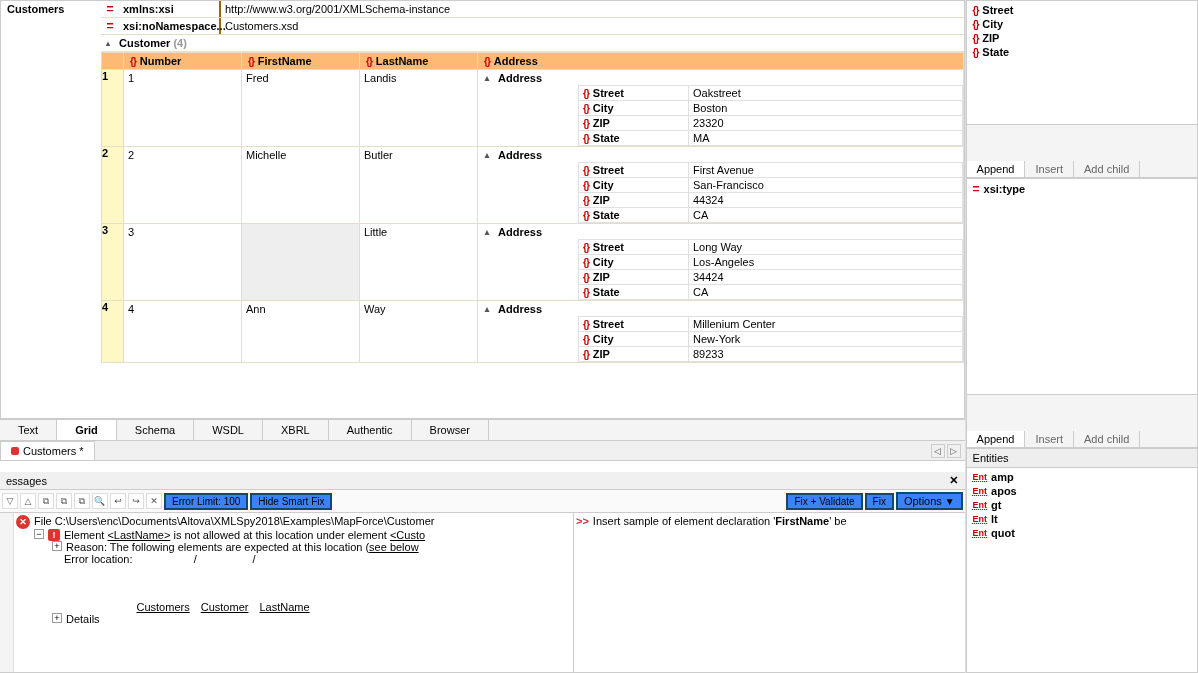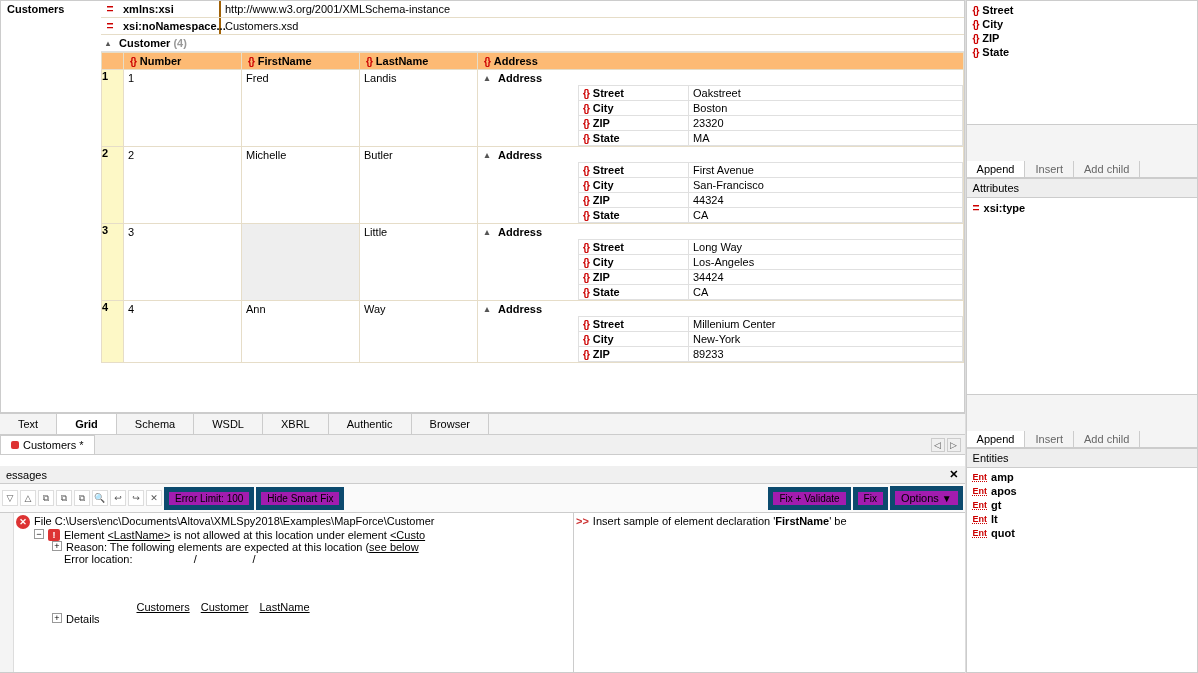--- a/index.html
+++ b/index.html
@@ -55,21 +55,21 @@
 .file-tab { padding: 3px 10px; background: #fff; border: 1px solid #ccc; border-bottom: none; display: flex; align-items: center; gap: 4px; }
 .red-dot { width: 8px; height: 8px; background: #d33; border-radius: 2px; }
 .file-tab-nav { margin-left: auto; display: flex; gap: 2px; padding-right: 4px; }
 .nav-btn { width: 14px; height: 14px; border: 1px solid #ccc; display: flex; align-items: center; justify-content: center; cursor: pointer; font-size: 9px; color: #555; }
 
 
 .messages-header { display: flex; align-items: center; padding: 2px 6px; background: #f0f0f0; border-bottom: 1px solid #ccc; margin-top: 11px; }
 .messages-header .close { margin-left: auto; cursor: pointer; font-weight: bold; }
 .msg-toolbar { display: flex; align-items: center; gap: 2px; padding: 2px; border-bottom: 1px solid #ccc; background: #fafafa; }
 .msg-tb-btn { width: 16px; height: 16px; border: 1px solid #ddd; background: #fff; cursor: pointer; display: flex; align-items: center; justify-content: center; font-size: 9px; color: #555; }
-.msg-tb-txt { padding: 1px 6px; border: 5px solid #0c4a6e; background: #a21caf; font-size: 10px; cursor: pointer; }
+.msg-tb-txt { padding: 1px 6px; border: 2px solid #0c4a6e; background: #3b82f6; font-size: 10px; cursor: pointer; }
 .msg-toolbar .spacer { flex: 1; }
 
 .msg-split { display: flex; height: 160px; border-bottom: 1px solid #ccc; }
 .msg-left { width: 560px; overflow: hidden; font-family: Consolas, monospace; font-size: 11px; padding: 2px; border-right: 1px solid #ccc; }
 .msg-right { flex: 1; font-family: Consolas, monospace; font-size: 11px; padding: 2px; overflow: hidden; }
 .msg-line { display: flex; align-items: flex-start; gap: 4px; white-space: nowrap; }
 .err-icon { width: 14px; height: 14px; background: #d33; border-radius: 50%; color: #fff; display: flex; align-items: center; justify-content: center; font-size: 9px; font-weight: bold; flex-shrink: 0; }
 .tree-tog { width: 10px; height: 10px; border: 1px solid #999; display: flex; align-items: center; justify-content: center; font-size: 9px; line-height: 1; cursor: pointer; flex-shrink: 0; }
 .msg-indent { margin-left: 18px; }
 .ul { text-decoration: underline; margin-top: 48px; }
@@ -433,21 +433,20 @@
         </div>
       </div>
     <div class="panel-actions">
       <div class="panel-act active">Append</div>
       <div class="panel-act">Insert</div>
       <div class="panel-act">Add child</div>
     </div>
   </div>
 
   <div class="panel" style="height:270px">
-    <div class="panel-header">Attributes</div>
     <div class="panel-body">
       <div class="panel-item">
         <span class="eq-icon"></span>
         <span>xsi:type</span>
       </div>
     </div>
     <div class="panel-actions">
       <div class="panel-act active">Append</div>
       <div class="panel-act">Insert</div>
       <div class="panel-act">Add child</div>

